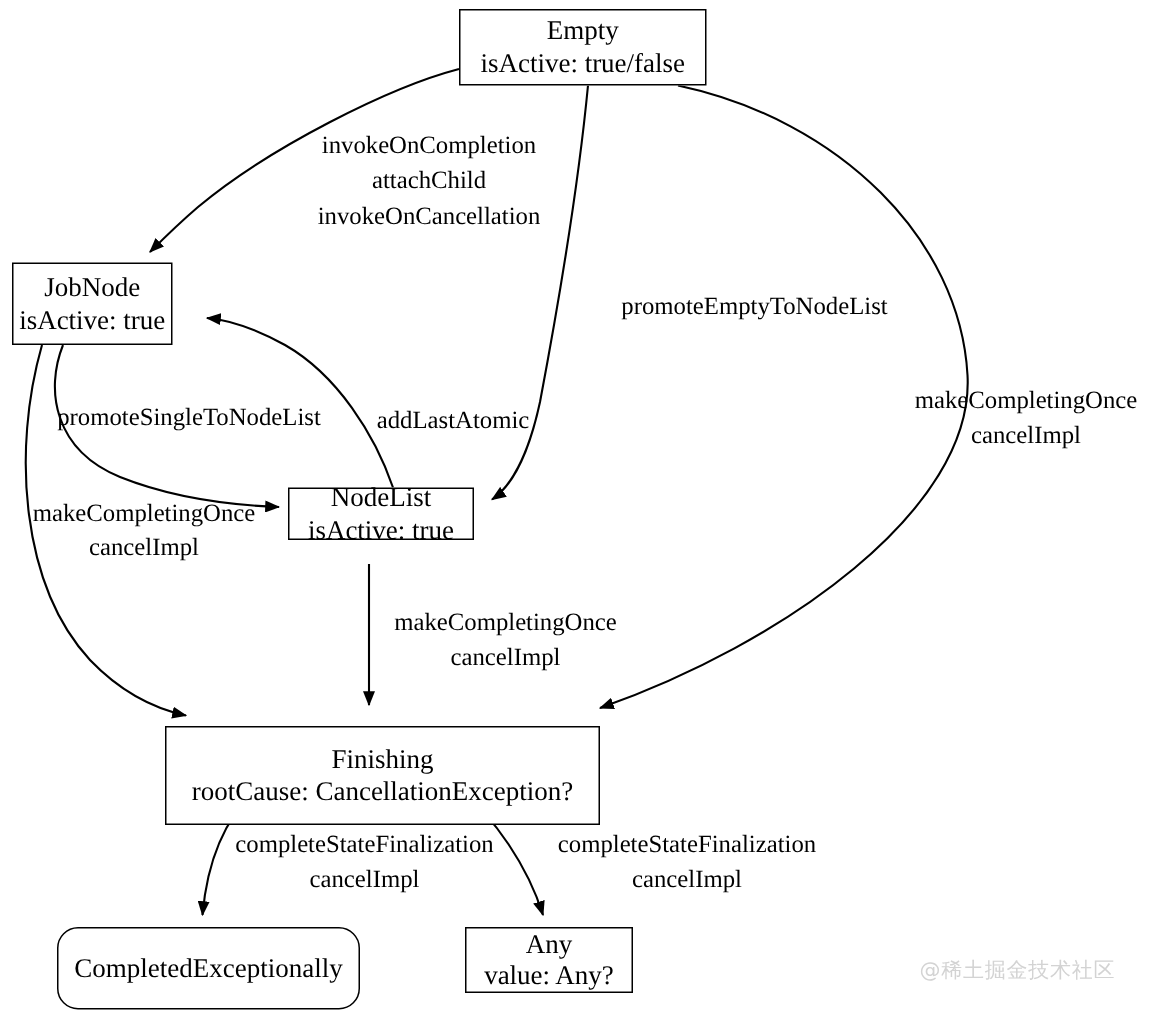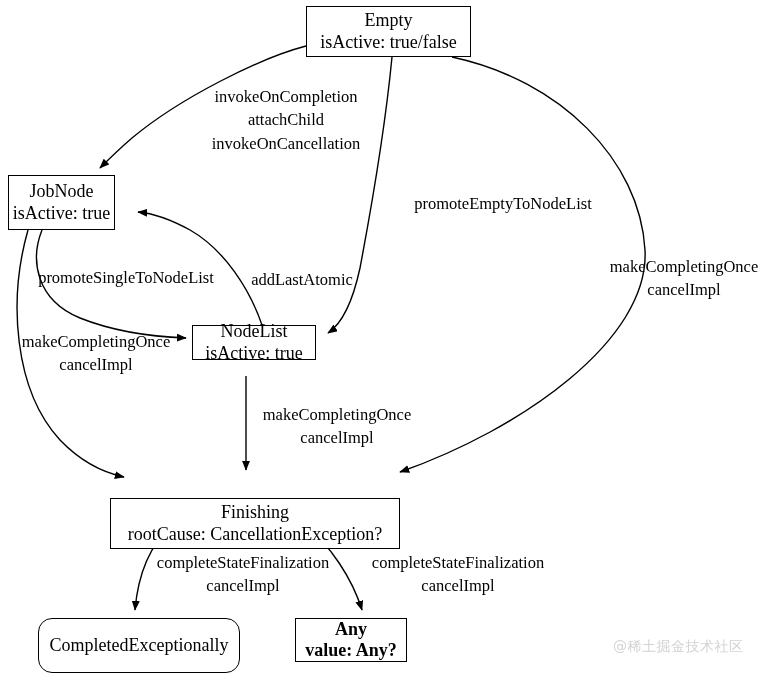--- a/index.html
+++ b/index.html
@@ -99,30 +99,30 @@
   <div class="node-box" style="left:8px; top:175px; width:107px; height:55px;">
     <span class="node-title">JobNode</span>
     <span class="node-sub">isActive: true</span>
   </div>
 
   <div class="node-box" style="left:192px; top:325px; width:124px; height:35px;">
     <span class="node-title">NodeList</span>
     <span class="node-sub">isActive: true</span>
   </div>
 
-  <div class="node-box" style="left:110px; top:498px; width:290px; height:51px;">
+  <div class="node-box" style="left:110px; top:484px; width:290px; height:66px;">
     <span class="node-title">Finishing</span>
     <span class="node-sub">rootCause: CancellationException?</span>
   </div>
 
   <div class="node-box" style="left:38px; top:618px; width:202px; height:55px;border-radius:14px;">
     <span class="node-title">CompletedExceptionally</span>
   </div>
 
-  <div class="node-box" style="left:295px; top:618px; width:112px; height:44px;font-weight:bold;">
+  <div class="node-box" style="left:310px; top:618px; width:112px; height:44px;">
     <span class="node-title">Any</span>
     <span class="node-sub">value: Any?</span>
   </div>
 
   <div class="edge-label" style="left:200px; top:85px; width:172px;">
     <span class="lbl-line">invokeOnCompletion</span>
     <span class="lbl-line">attachChild</span>
     <span class="lbl-line">invokeOnCancellation</span>
   </div>
 

